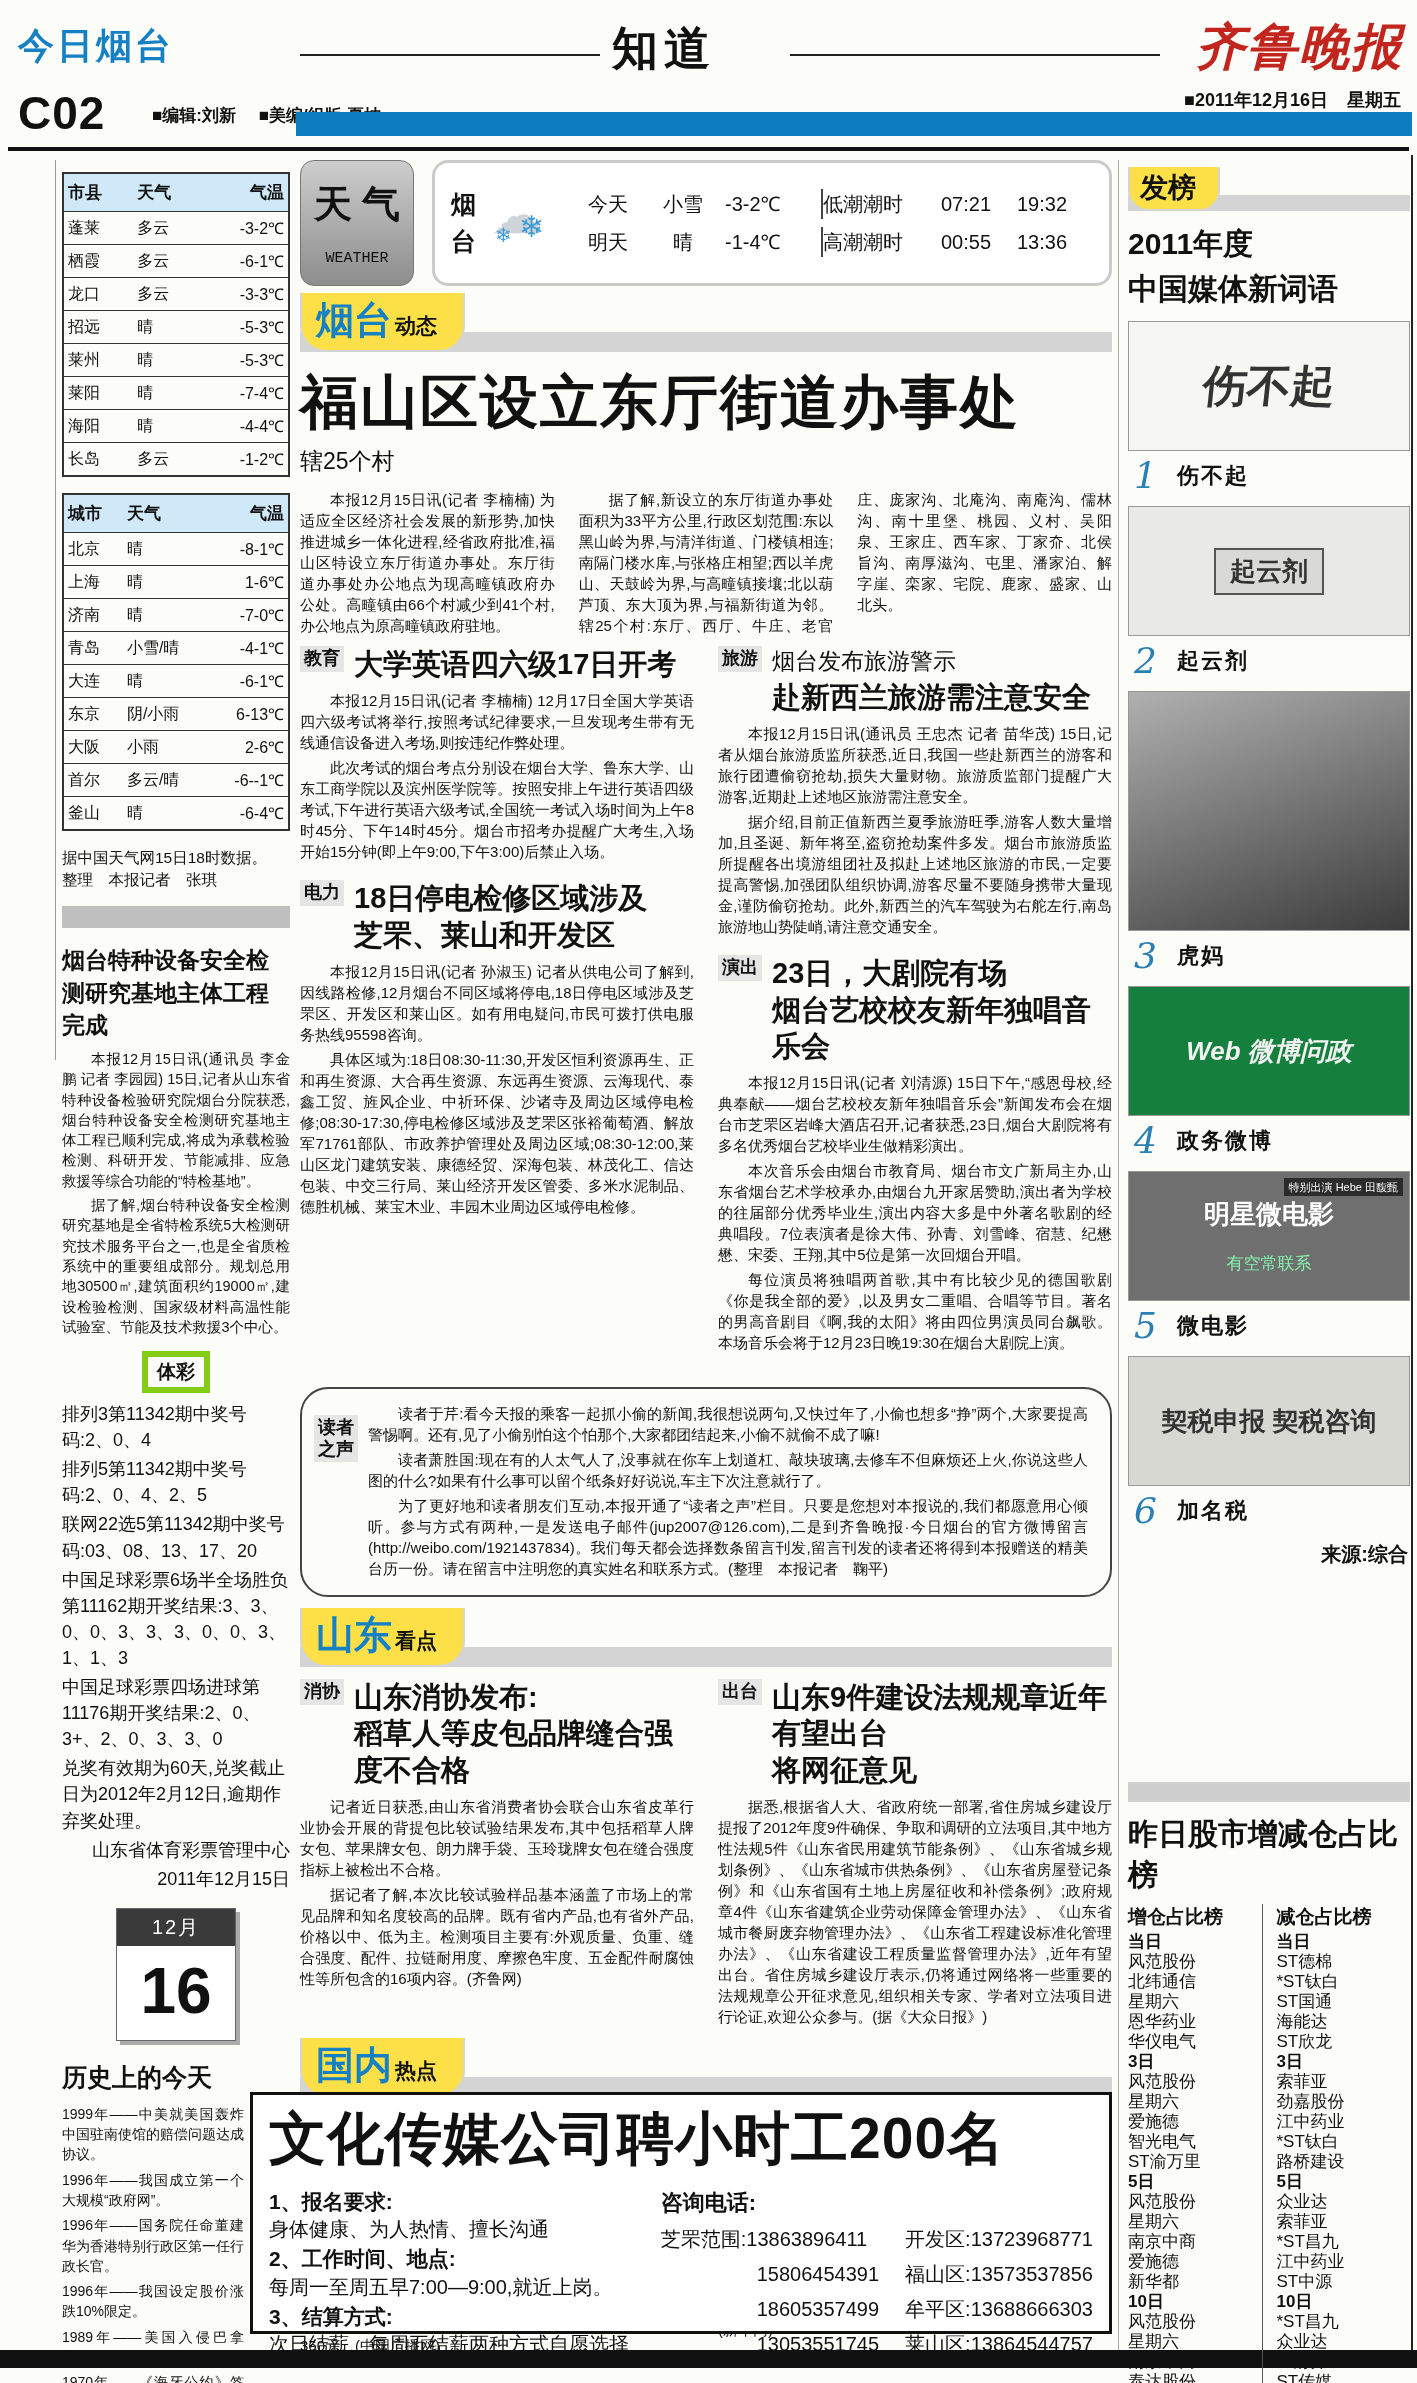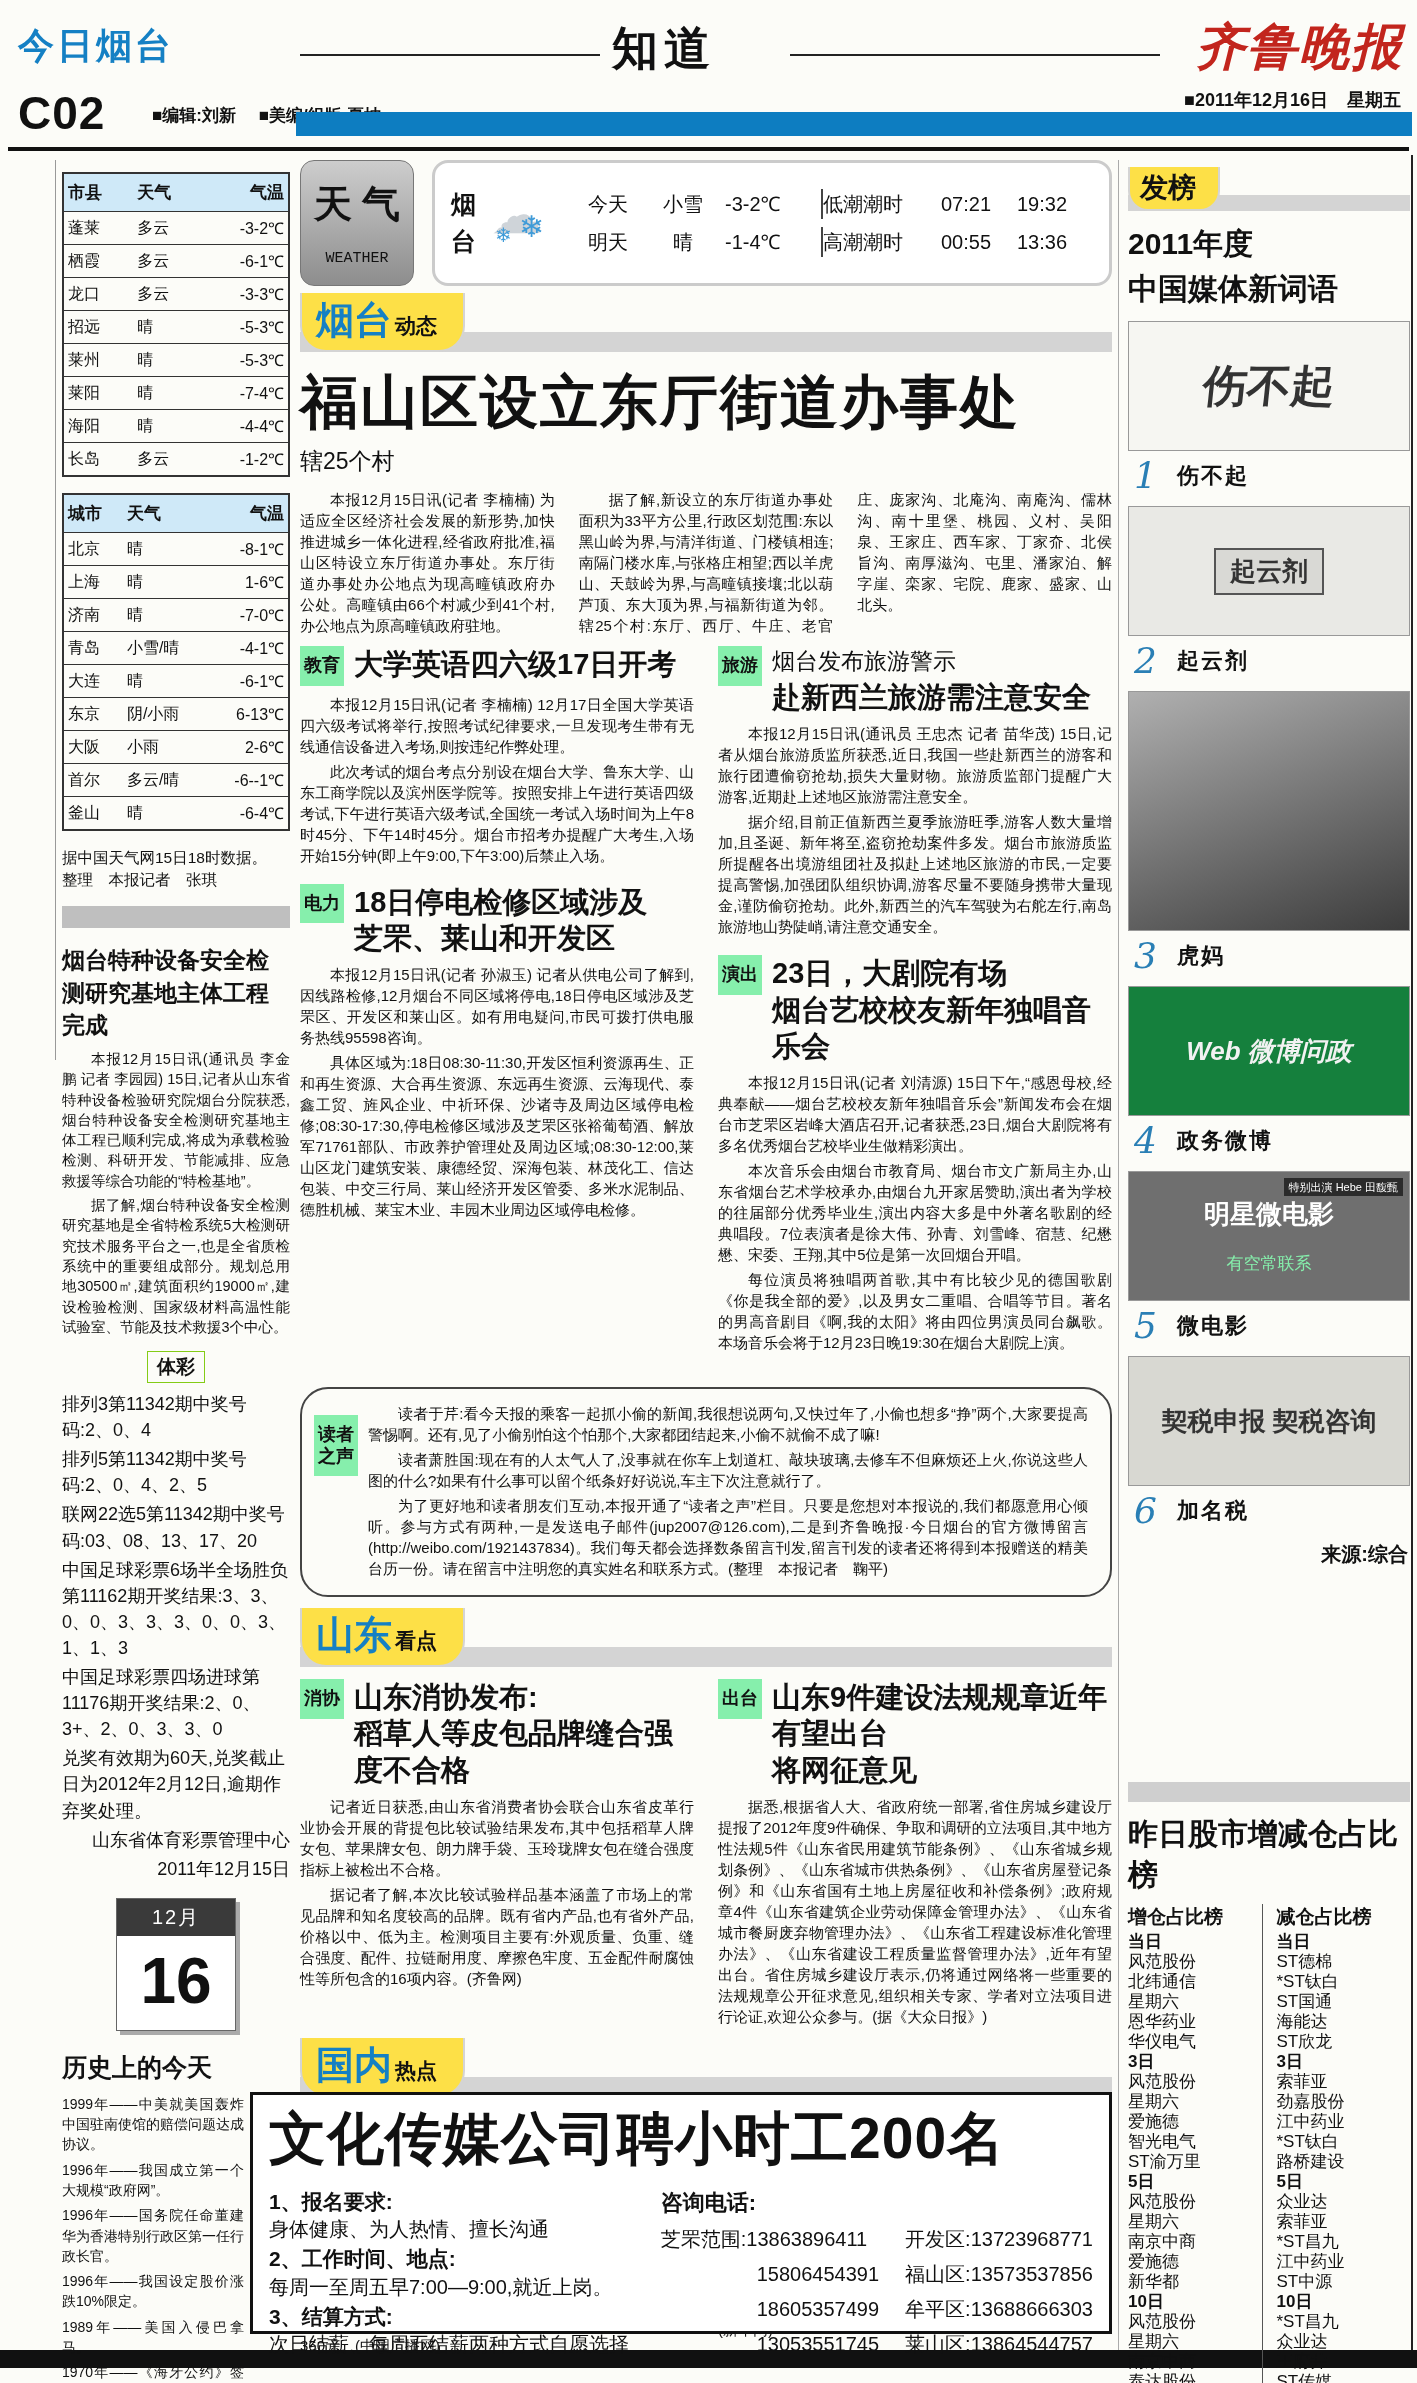--- a/index.html
+++ b/index.html
@@ -25,21 +25,21 @@
   table.wtable{width:100%;border-collapse:collapse;border:2px solid #333;font-size:16px;margin-bottom:16px;}
   table.wtable th{background:#cfe9f8;font-size:17px;padding:7px 4px;text-align:left;border-bottom:1px solid #333;}
   table.wtable td{padding:5px 4px;border-bottom:1px solid #333;}
   table.wtable th:last-child,table.wtable td:last-child{text-align:right;}
   .src-note{font-size:15.5px;line-height:1.4;}
   .gray-divider{height:22px;background:#bfbfbf;margin:16px 0;}
   .sp-title{font-size:23px;font-weight:900;line-height:1.4;margin:4px 0 8px;}
   .body-p{font-size:15px;line-height:1.4;text-align:justify;text-indent:2em;margin:0 0 4px;}
   .left-col .body-p{font-size:14.5px;}
   .ticai{margin-top:14px;}
-  .ticai-label{width:56px;margin:0 auto 8px;border:1px solid #84cc16;text-align:center;
+  .ticai-label{width:56px;margin:0 auto 8px;border:6px solid #84cc16;text-align:center;
                font-size:19px;font-weight:bold;padding:2px 0;}
   .ticai-line{font-size:18px;line-height:1.45;margin:0 0 3px;}
   .ticai-lines :nth-last-child(-n+2){text-align:right;}
   .calendar{width:118px;margin:16px auto 0;border:1px solid #666;background:#fff;box-shadow:4px 4px 0 #aaa;}
   .cal-month{background:#3a3a3a;color:#fff;font-size:20px;text-align:center;padding:5px 0;letter-spacing:2px;}
   .cal-day{font-size:64px;font-weight:900;text-align:center;padding:8px 0 12px;}
   .history{margin-top:20px;width:182px;}
   .hist-title{font-size:25px;font-weight:900;margin:0 0 10px;}
   .hist-item{font-size:14px;line-height:1.45;margin:0 0 5px;text-align:justify;}
   
@@ -71,22 +71,22 @@
        border-radius:0 0 26px 26px;padding:2px 26px 4px 14px;display:flex;align-items:baseline;gap:3px;}
   .tab .blue{font-size:38px;font-weight:900;color:#1580c4;}
   .tab .suffix{font-size:21px;font-weight:900;color:#111;}
   .lead-headline{font-size:58px;font-weight:900;letter-spacing:2px;margin:10px 0 4px;}
   .lead-deck{font-size:23px;margin:0 0 12px;}
   .lead-body{column-count:3;column-gap:24px;}
   .art-row{display:flex;gap:24px;margin-top:10px;}
   .art-col{width:394px;}
   .article{margin-bottom:18px;}
   .art-head{display:flex;gap:10px;margin-bottom:8px;}
-  .tag-box{flex:none;width:36px;background:#86efac;text-align:center;font-size:18px;font-weight:bold;
-           padding:9px 4px;line-height:1.2;word-break:break-all;align-self:flex-start;}
+  .tag-box{flex:none;width:36px;background:#e5e5e5;text-align:center;font-size:18px;font-weight:bold;
+           padding:2px 4px;line-height:1.2;word-break:break-all;align-self:flex-start;}
   .art-kicker{font-size:23px;margin:0 0 2px;}
   .art-hl{font-size:29px;font-weight:900;line-height:1.25;}
   .readers{position:relative;border:2px solid #444;border-radius:28px;margin-top:16px;
            padding:14px 22px 12px 66px;background:#fcfcf8;}
   .readers .tag-box{position:absolute;left:12px;top:26px;}
   .sd-row{display:flex;gap:24px;margin-top:6px;}
   
   .ad-box{position:absolute;left:250px;top:2092px;width:862px;height:242px;border:3px solid #111;
           background:#fff;padding:4px 16px;box-sizing:border-box;}
   .ad-title{font-size:57px;font-weight:900;letter-spacing:1px;margin:2px 0 10px;white-space:nowrap;}

